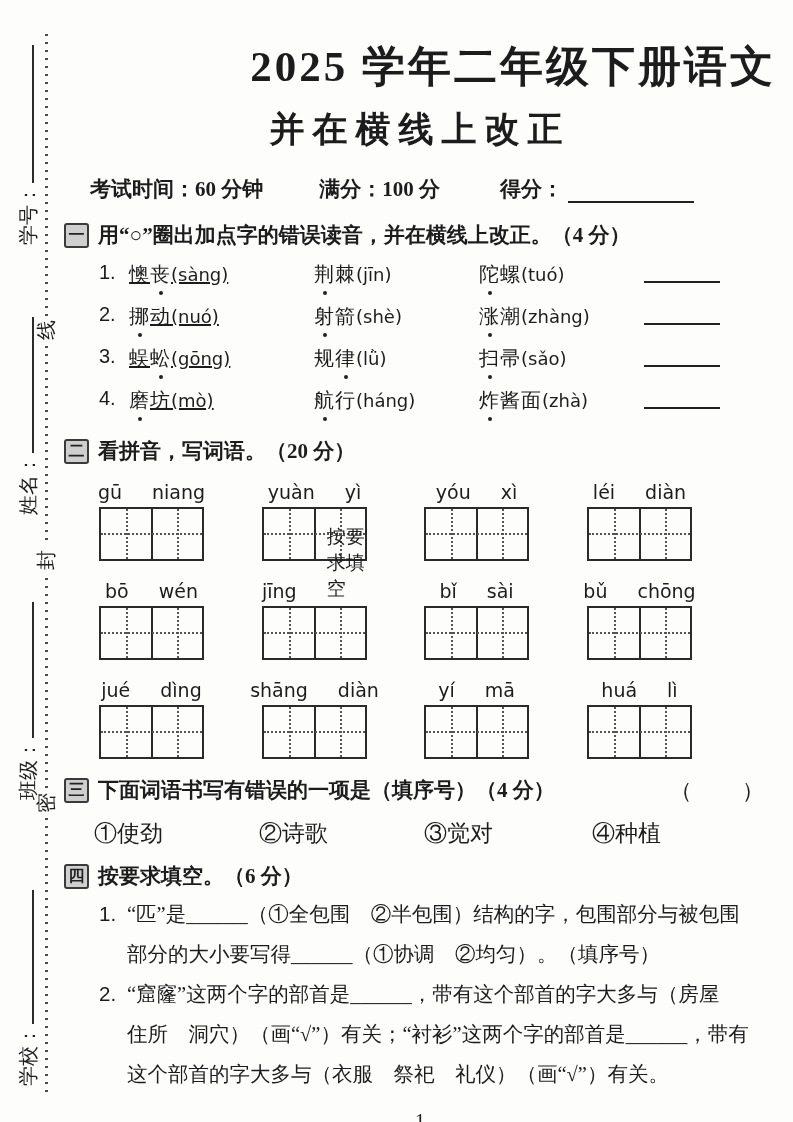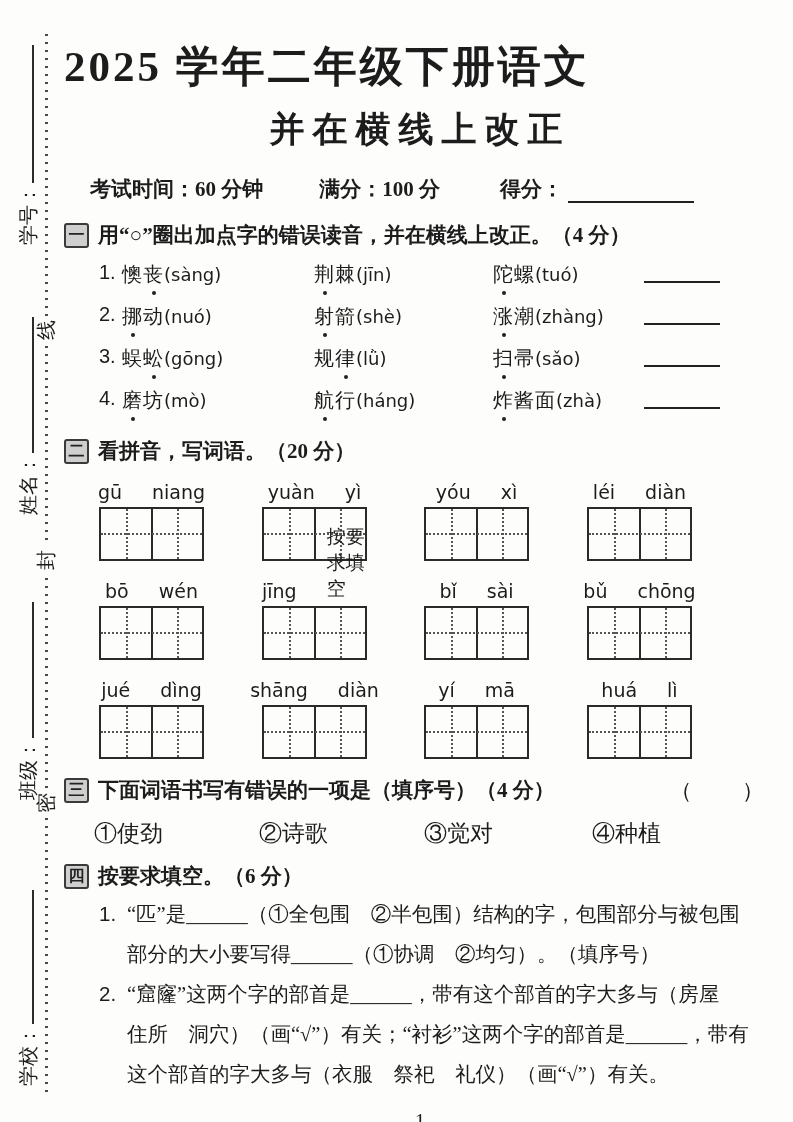--- a/index.html
+++ b/index.html
@@ -21,41 +21,41 @@
     transform:rotate(-90deg); font-size:20px; }
   #side-fields .side-field:nth-of-type(1){ width:200px; left:-72px; top:132px; }
   #side-fields .side-field:nth-of-type(2){ width:198px; left:-71px; top:403px; }
   #side-fields .side-field:nth-of-type(3){ width:198px; left:-71px; top:688px; }
   #side-fields .side-field:nth-of-type(4){ width:196px; left:-70px; top:975px; }
   .side-field .side-blank { flex:1; height:12px; border-bottom:2px solid #2c2c2c; margin-left:2px; }
 
   
   .main { position:absolute; left:64px; top:0; width:712px; }
 
-  .title { margin-top:38px; text-align:left; font-size:43px; font-weight:bold; letter-spacing:3px; }
+  .title { margin-top:38px; text-align:right; font-size:43px; font-weight:bold; letter-spacing:3px; }
   .subtitle { margin-top:10px; text-align:center; font-size:35px; font-weight:bold; letter-spacing:8px; }
 
   .info-row { margin-top:22px; padding-left:26px; font-size:21px; font-weight:bold;
     display:flex; align-items:flex-end; }
   .info-full { margin-left:56px; }
   .info-score { margin-left:60px; }
   .score-blank { display:inline-block; width:126px; border-bottom:2px solid #222; height:20px; margin-left:5px; }
 
   .q-header { display:flex; align-items:center; font-size:21px; font-weight:bold; position:relative; }
   .qmark { width:25px; height:25px; margin-right:9px; flex:0 0 auto;
     border:2px solid #3a3a3a; border-radius:3px; background:#cfcfcf; color:#222;
     display:flex; align-items:center; justify-content:center; font-size:16px; font-weight:bold; }
 
   
   .q1 { margin-top:18px; }
   #q1-rows { margin-top:12px; }
   .q1-row { position:relative; height:42px; font-size:20px; }
   .q1-num { position:absolute; left:35px; font-family:"Liberation Sans","DejaVu Sans",sans-serif; }
   .q1-word { position:absolute; letter-spacing:1px; }
-  .q1-word.w0{ left:58px; } .q1-word.w1{ left:250px; } .q1-word.w2{ left:429px; }
+  .q1-word.w0{ left:65px;text-decoration:underline; } .q1-word.w1{ left:250px; } .q1-word.w2{ left:415px; }
   .q1-word .py { font-family:"DejaVu Sans","Liberation Sans",sans-serif; font-size:18px; letter-spacing:0; }
   .dotchar { position:relative; display:inline-block; }
   .dotchar::after { content:""; position:absolute; left:50%; bottom:-7px; width:4px; height:4px;
     border-radius:50%; background:#222; transform:translateX(-50%); }
   .q1-blank { position:absolute; left:580px; top:20px; width:76px; border-bottom:2px solid #222; height:2px; }
 
   
   .q2 { margin-top:8px; }
   #q2-rows { margin-top:6px; }
   .q2-row { position:relative; height:99px; }

